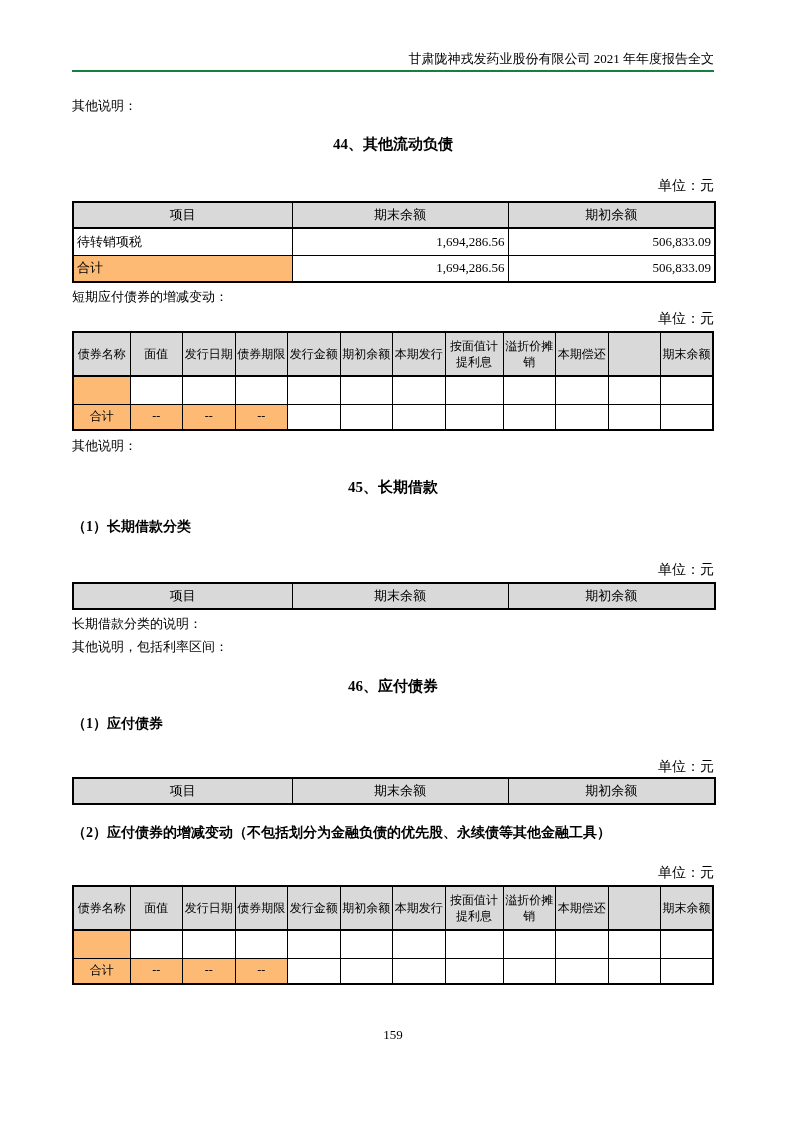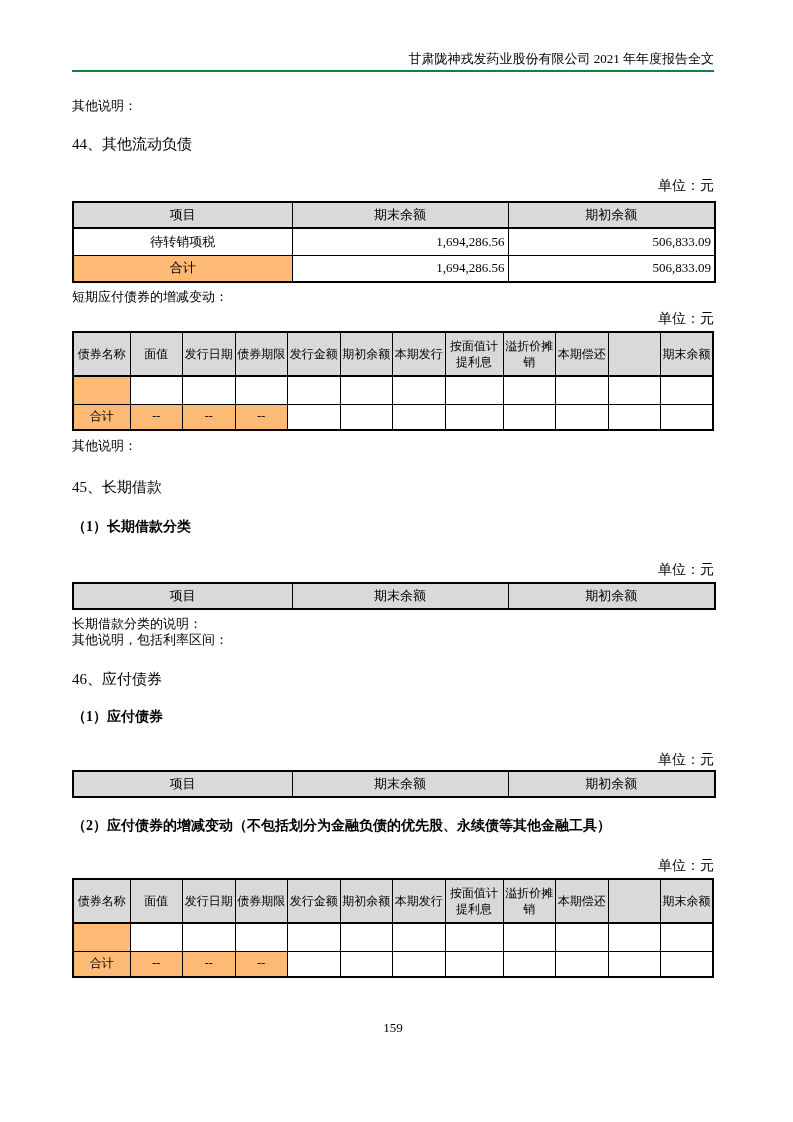--- a/index.html
+++ b/index.html
@@ -10,32 +10,32 @@
     overflow:hidden; position:relative;
   }
   .content { padding:0 79px 0 72px; }
 
   .doc-header {
     margin-top:51px; padding-bottom:3px; border-bottom:2px solid #15803d;
     text-align:right; font-size:13px; line-height:16px;
   }
 
   .note  { font-size:13px; line-height:16px; }
-  .h1    { font-size:15px; font-weight:normal; line-height:20px; }
+  .h1    { font-size:15px; font-weight:bold; line-height:20px;text-align:center; }
   .h2    { font-size:14px; font-weight:bold; line-height:18px; }
   .unit  { text-align:right; font-size:14px; line-height:16px; }
 
   table { border-collapse:collapse; table-layout:fixed; width:642px; border:2px solid #000; }
   th,td { border:1px solid #000; font-weight:normal; overflow:hidden; }
 
   
   .simple-table { font-size:13px; }
   .simple-table th { height:26px; text-align:center; background:#d9d9d9; border-bottom:2px solid #000; padding:1px 12px; }
   .simple-table td { height:27px; padding:1px 3px; }
-  .simple-table td.item { text-align:center; }
+  .simple-table td.item { text-align:left; }
   .simple-table td.num  { text-align:right; }
 
   
   .bond-table { font-size:12px; }
   .bond-table th { height:44px; text-align:center; background:#d9d9d9; border-bottom:2px solid #000; padding:2px 1px; line-height:16px; }
   .bond-table td { height:26px; text-align:center; padding:1px; }
   .bond-table tr.empty-row td { height:28px; }
   .gray { background:#fdba74; }
 
   .m-note-top   { margin-top:26px; }
@@ -44,21 +44,21 @@
   .m-table1     { margin-top:7px;  }
   .m-stbnote    { margin-top:6px;  }
   .m-unit2      { margin-top:6px;  }
   .m-bond1      { margin-top:4px;  }
   .m-note2      { margin-top:7px;  }
   .m-h45        { margin-top:23px; }
   .m-sub45      { margin-top:21px; }
   .m-unit3      { margin-top:26px; }
   .m-table3     { margin-top:4px;  }
   .m-note3      { margin-top:6px;  }
-  .m-note4      {  }
+  .m-note4      { margin-top:7px;  }
   .m-h46        { margin-top:21px; }
   .m-sub46a     { margin-top:19px; }
   .m-unit4      { margin-top:26px; }
   .m-table4     { margin-top:2px;  }
   .m-sub46b     { margin-top:19px; }
   .m-unit5      { margin-top:23px; }
   .m-bond2      { margin-top:4px;  }
   .page-number  { margin-top:42px; text-align:center; font-size:13px; line-height:16px; }
 </style>
 </head>

